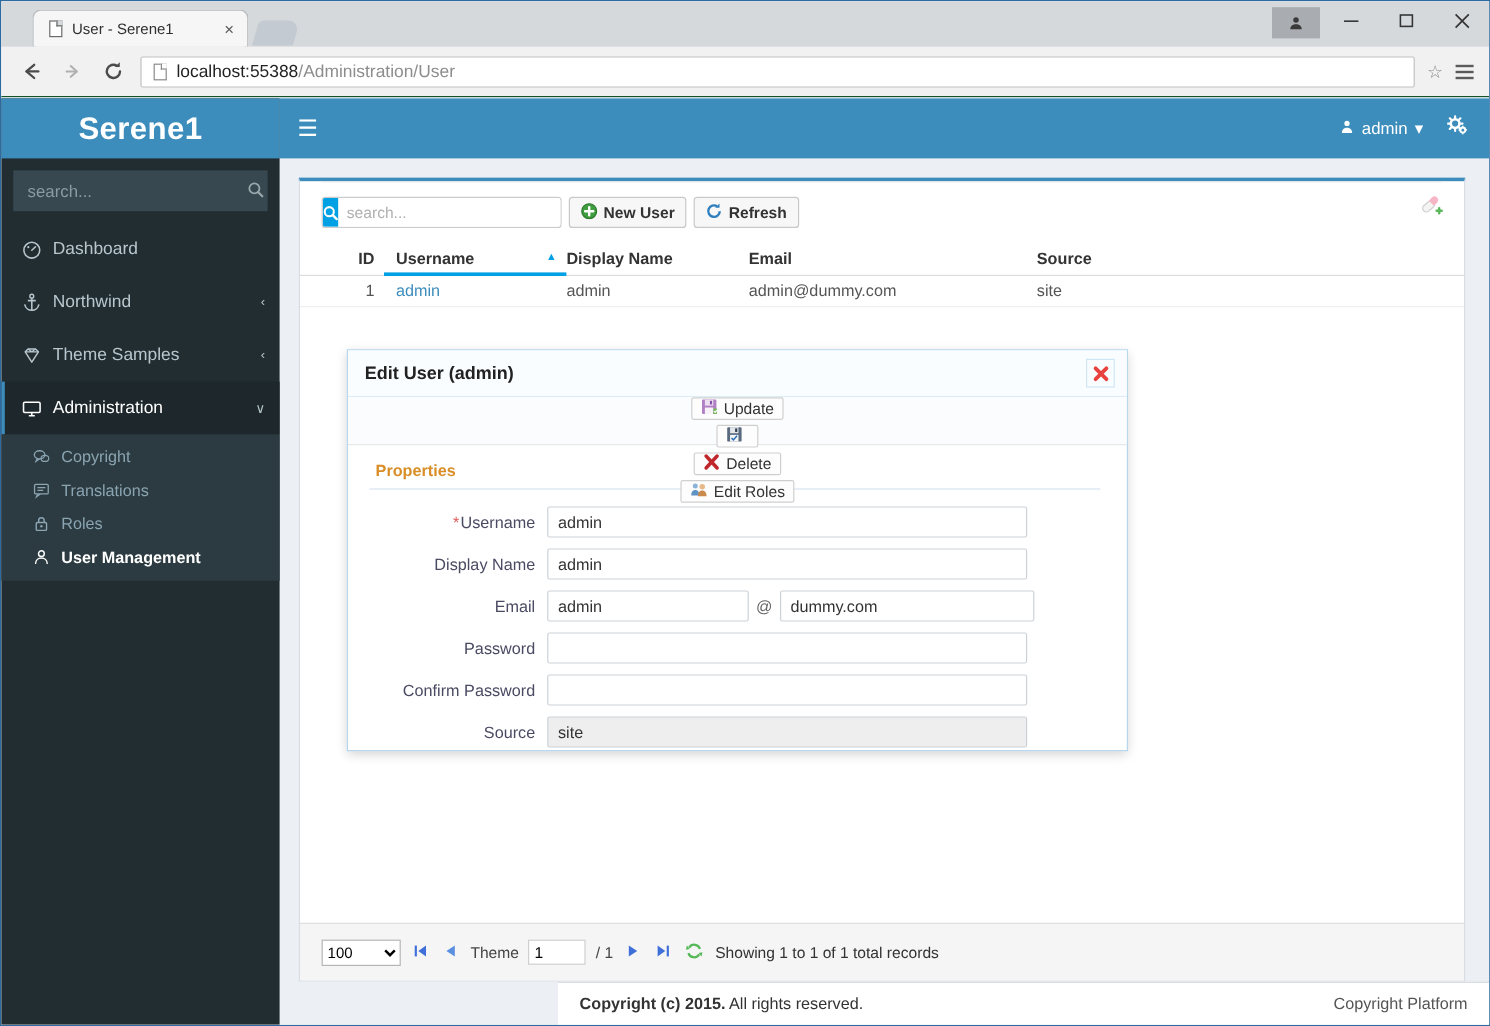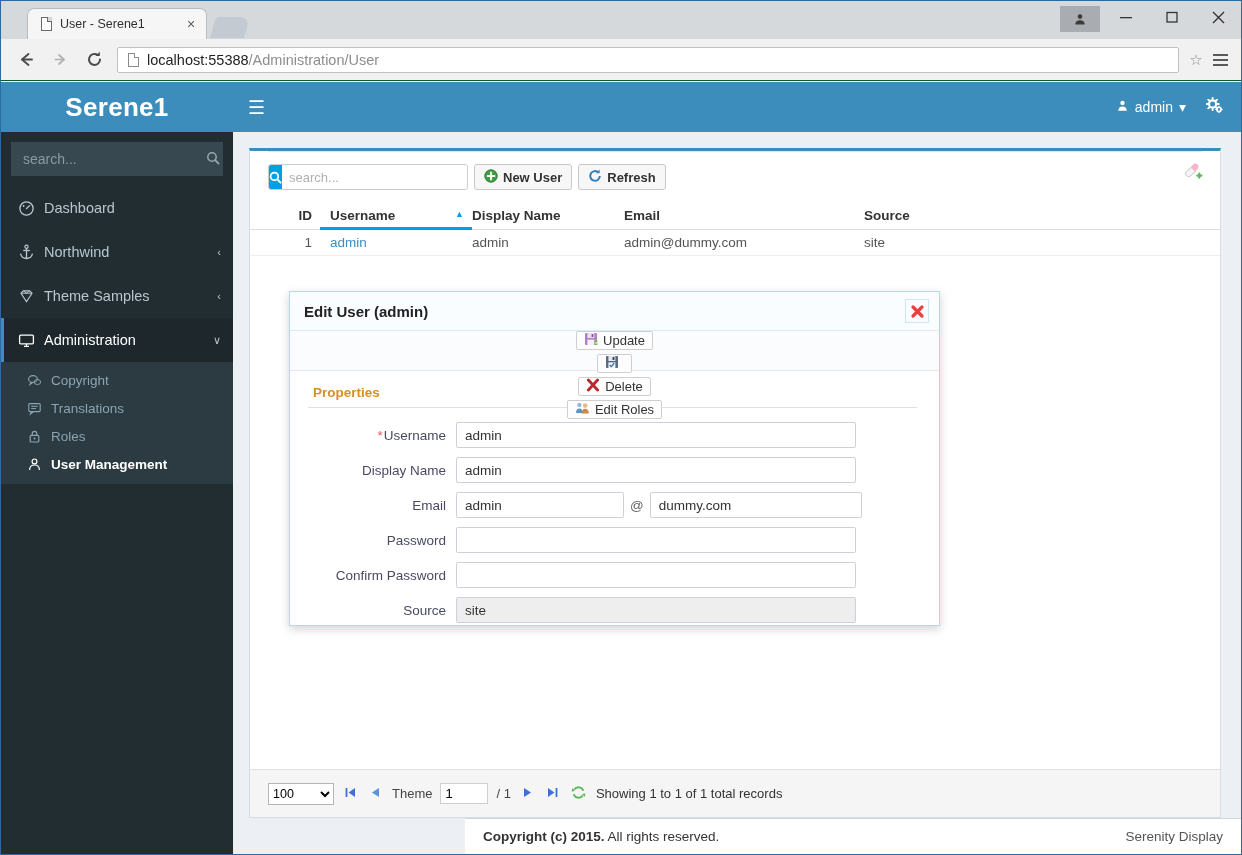--- a/index.html
+++ b/index.html
@@ -665,21 +665,21 @@
             </span>
             <span class="pinfo">Showing 1 to 1 of 1 total records</span>
           </div>
 
         </div>
       </div>
 
       <div id="footer">
         <span><b>Copyright (c) 2015.</b><span> All rights reserved.</span></span>
         <span class="spacer"></span>
-        <span class="right">Serenity Display</span>
+        <span class="right">Copyright Platform</span>
       </div>
 
     </div>
 
     <div id="dialog">
 
       <div id="dlg-header">
         <span id="dlg-title">Edit User (admin)</span>
         <span id="dlg-close">
           <svg width="15" height="15" viewBox="0 0 15 15">

